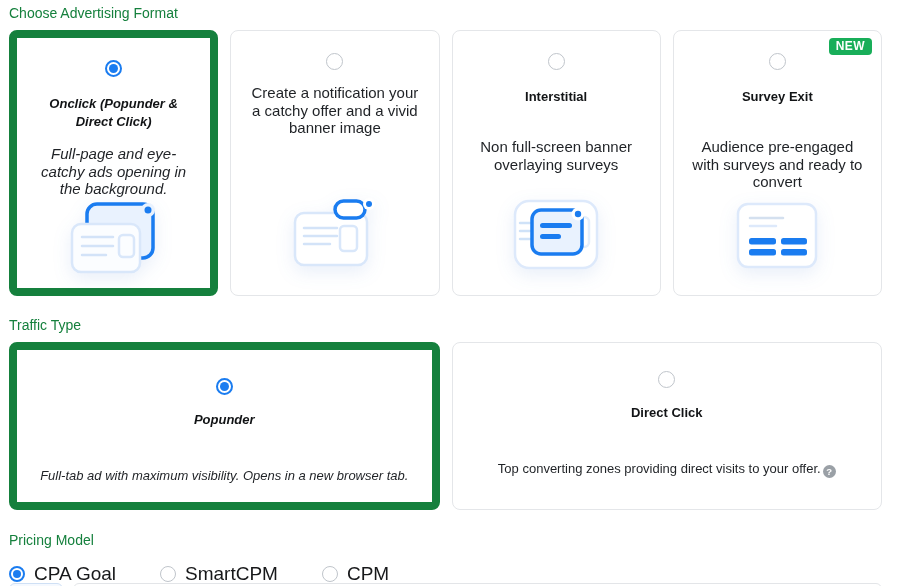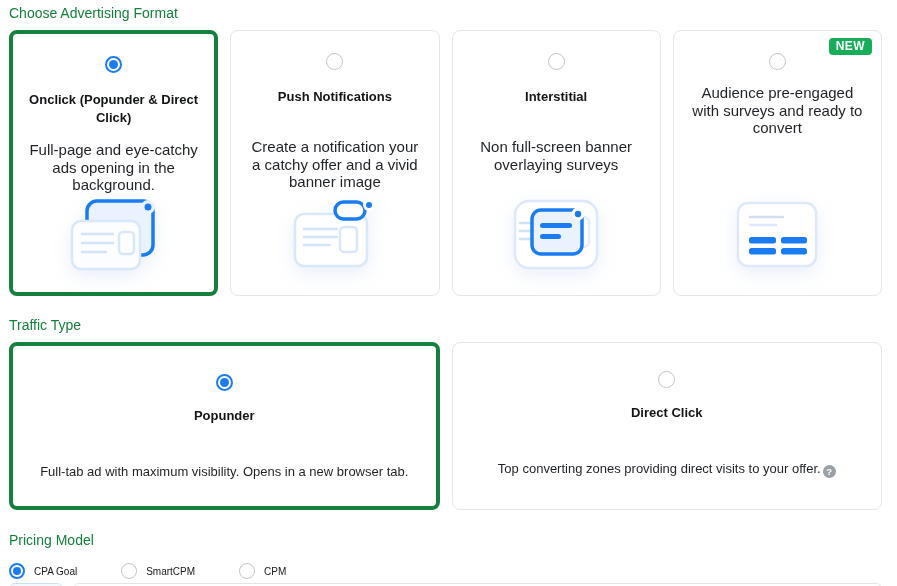--- a/index.html
+++ b/index.html
@@ -7,21 +7,21 @@
               font-family:"Liberation Sans", sans-serif; color:#1c1e21; }
   .page { position:relative; width:897px; height:586px; padding:5px 15px 0 9px; }
 
   .section-label { font-size:14px; color:#15803d; margin-bottom:9px; }
 
   .format-grid { display:grid; grid-template-columns:repeat(4,1fr); gap:12px; margin-bottom:21px; }
   .traffic-grid { display:grid; grid-template-columns:repeat(2,1fr); gap:12px; margin-bottom:22px; }
 
   .card { position:relative; background:#fff; border:1px solid #e4e6e9; border-radius:8px;
           display:flex; flex-direction:column; align-items:center; text-align:center; cursor:pointer; }
-  .card.selected { border:4px solid #15803d; }
+  .card.selected { border:8px solid #15803d;font-style:italic; }
 
   .format-card { height:266px; padding:22px 13px 14px; }
   .traffic-card { height:168px; padding:28px 16px 14px; }
 
   .radio { width:17px; height:17px; border-radius:50%; border:1.5px solid #c0c5cb;
            background:#fff; flex:0 0 auto; display:flex; align-items:center; justify-content:center; }
   .radio.checked { border:2px solid #1a7cf0; }
   .radio .dot { width:9px; height:9px; border-radius:50%; background:#1a7cf0; display:none; }
   .radio.checked .dot { display:block; }
 
@@ -40,21 +40,21 @@
 
   .help-icon { display:inline-flex; width:13px; height:13px; border-radius:50%; background:#9aa0a6;
                color:#fff; font-size:9.5px; font-weight:bold; align-items:center; justify-content:center;
                margin-left:2px; vertical-align:-2px; cursor:pointer; }
 
   .pricing-label { margin-top:12px; margin-bottom:15px; }
   .pricing-row { display:flex; align-items:center; gap:44px; }
   .pricing-option { display:flex; align-items:center; gap:9px; cursor:pointer; }
   .pricing-option .radio { width:16px; height:16px; }
   .pricing-option .radio .dot { width:8px; height:8px; }
-  .pricing-option span.opt-label { font-size:10px; color:#17181a; }
+  .pricing-option span.opt-label { font-size:19px; color:#17181a; }
 
   .bottom-row { position:absolute; left:9px; top:583px; width:873px; height:14px; display:flex; gap:10px; }
   .currency-box { width:54px; height:14px; border:1.5px solid #cfe0f5; background:#f5f9ff; border-radius:6px 6px 0 0; }
   .input-box { flex:1; height:14px; border:1px solid #e3e5e8; background:#fff; border-radius:6px 6px 0 0; }
 </style>
 </head>
 <body>
 
 <div class="page">
 
@@ -77,21 +77,20 @@
           <line x1="18" y1="39" x2="49" y2="39" stroke="#d3e3f8" stroke-width="2.5" stroke-linecap="round"></line>
           <line x1="18" y1="48" x2="49" y2="48" stroke="#d3e3f8" stroke-width="2.5" stroke-linecap="round"></line>
           <line x1="18" y1="57" x2="42" y2="57" stroke="#d3e3f8" stroke-width="2.5" stroke-linecap="round"></line>
           <rect x="55" y="37" width="15" height="22" rx="4" fill="none" stroke="#d9e7fa" stroke-width="2.5"></rect>
         </svg>
       </div>
     </div>
 
     <div class="card format-card">
       <span class="radio"></span>
-      <div class="card-title">Push Notifications</div>
       <div class="card-desc">Create a notification your a catchy offer and a vivid banner image</div>
       <div class="icon-wrap">
         <svg width="96" height="80" viewBox="0 0 96 80">
           <rect x="8" y="18" width="72" height="52" rx="9" fill="#ffffff" stroke="#d9e7fa" stroke-width="2.5"></rect>
           <line x1="17" y1="33" x2="50" y2="33" stroke="#d3e3f8" stroke-width="2.5" stroke-linecap="round"></line>
           <line x1="17" y1="41" x2="50" y2="41" stroke="#d3e3f8" stroke-width="2.5" stroke-linecap="round"></line>
           <line x1="17" y1="49" x2="43" y2="49" stroke="#d3e3f8" stroke-width="2.5" stroke-linecap="round"></line>
           <rect x="53" y="31" width="17" height="25" rx="4" fill="#ffffff" stroke="#d9e7fa" stroke-width="2.5"></rect>
           <rect x="48" y="6" width="30" height="17" rx="8.5" fill="#ffffff" stroke="#1a7cf0" stroke-width="3.5"></rect>
           <circle cx="82" cy="9" r="6" fill="#ffffff"></circle>
@@ -116,20 +115,21 @@
           <circle cx="69" cy="18" r="3.2" fill="#1a7cf0"></circle>
           <rect x="31" y="27" width="32" height="5" rx="2.5" fill="#1a7cf0"></rect>
           <rect x="31" y="38" width="21" height="5" rx="2.5" fill="#1a7cf0"></rect>
         </svg>
       </div>
     </div>
 
     <div class="card format-card">
       <span class="new-badge">NEW</span>
       <span class="radio"></span>
+      <div class="card-title">Survey Exit</div>
       <div class="card-desc">Audience pre-engaged with surveys and ready to convert</div>
       <div class="icon-wrap">
         <svg width="94" height="74" viewBox="0 0 94 74">
           <rect x="8" y="5" width="78" height="63" rx="10" fill="#ffffff" stroke="#dde9fb" stroke-width="2.5"></rect>
           <line x1="20" y1="19" x2="53" y2="19" stroke="#d4e0ef" stroke-width="2.5" stroke-linecap="round"></line>
           <line x1="20" y1="27" x2="46" y2="27" stroke="#dde9fb" stroke-width="2.5" stroke-linecap="round"></line>
           <rect x="19" y="39" width="27" height="6.5" rx="2.5" fill="#1a7cf0"></rect>
           <rect x="51" y="39" width="26" height="6.5" rx="2.5" fill="#1a7cf0"></rect>
           <rect x="19" y="50" width="27" height="6.5" rx="2.5" fill="#1a7cf0"></rect>
           <rect x="51" y="50" width="26" height="6.5" rx="2.5" fill="#1a7cf0"></rect>

